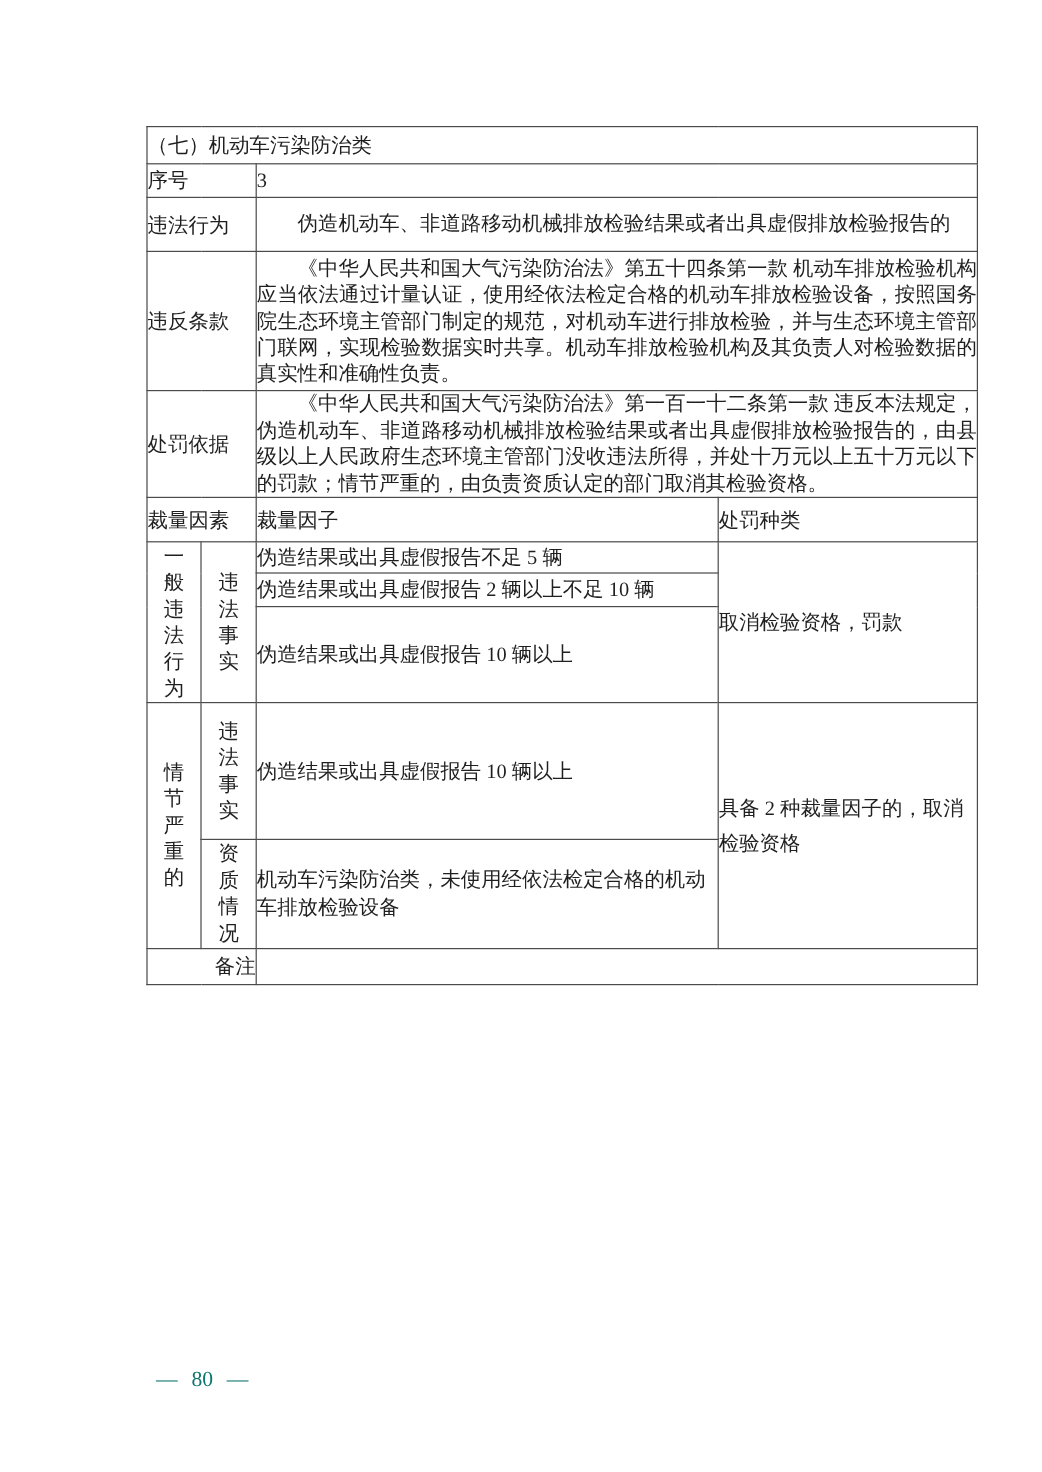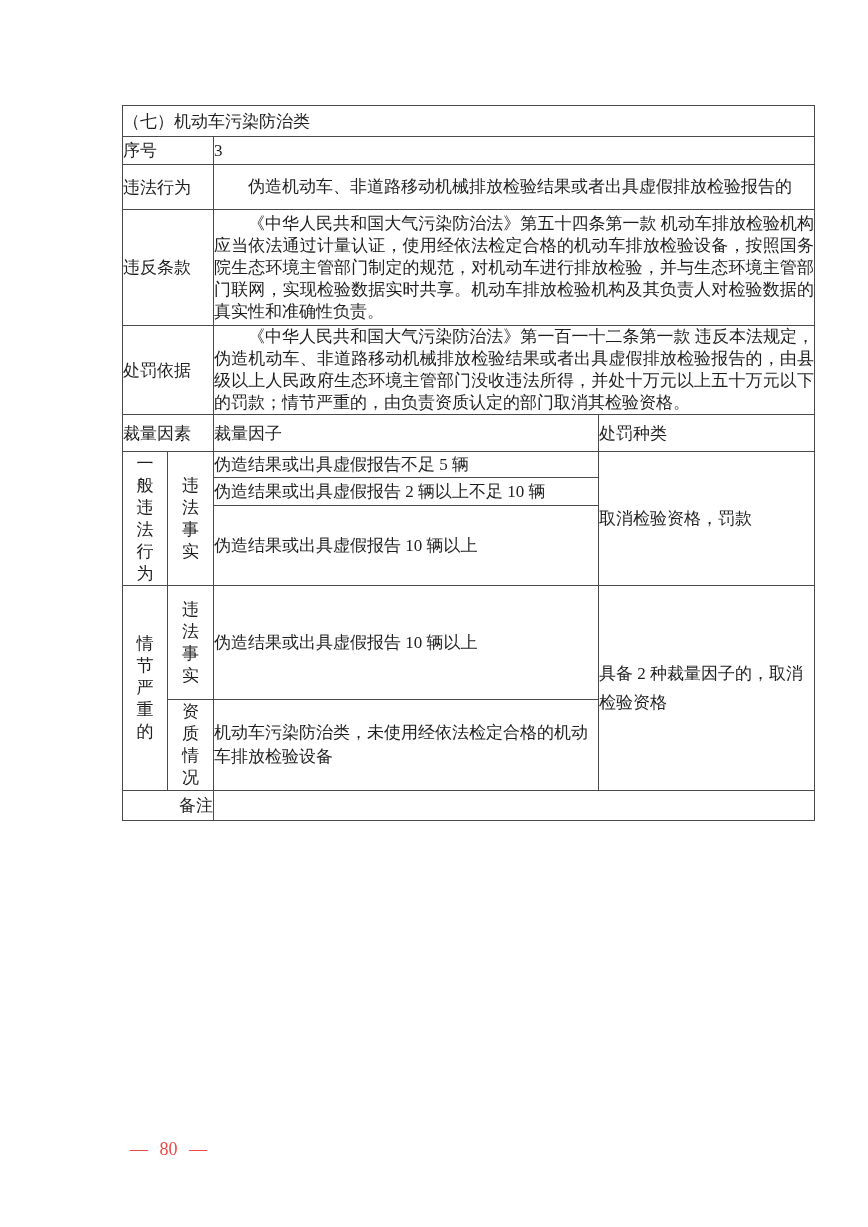--- a/index.html
+++ b/index.html
@@ -69,21 +69,21 @@
     line-height: 22px;
     text-align: center;
     word-break: break-all;
   }
   .footer {
     position: absolute;
     left: 130px;
     top: 1139px;
     font-size: 18px;
     word-spacing: 7px;
-    color: #ef4444;
+    color: #0f766e;
   }
 </style>
 </head>
 <body>
 
 <div class="page">
 
   <table class="regulation">
     <colgroup>
       <col style="width:45px">

